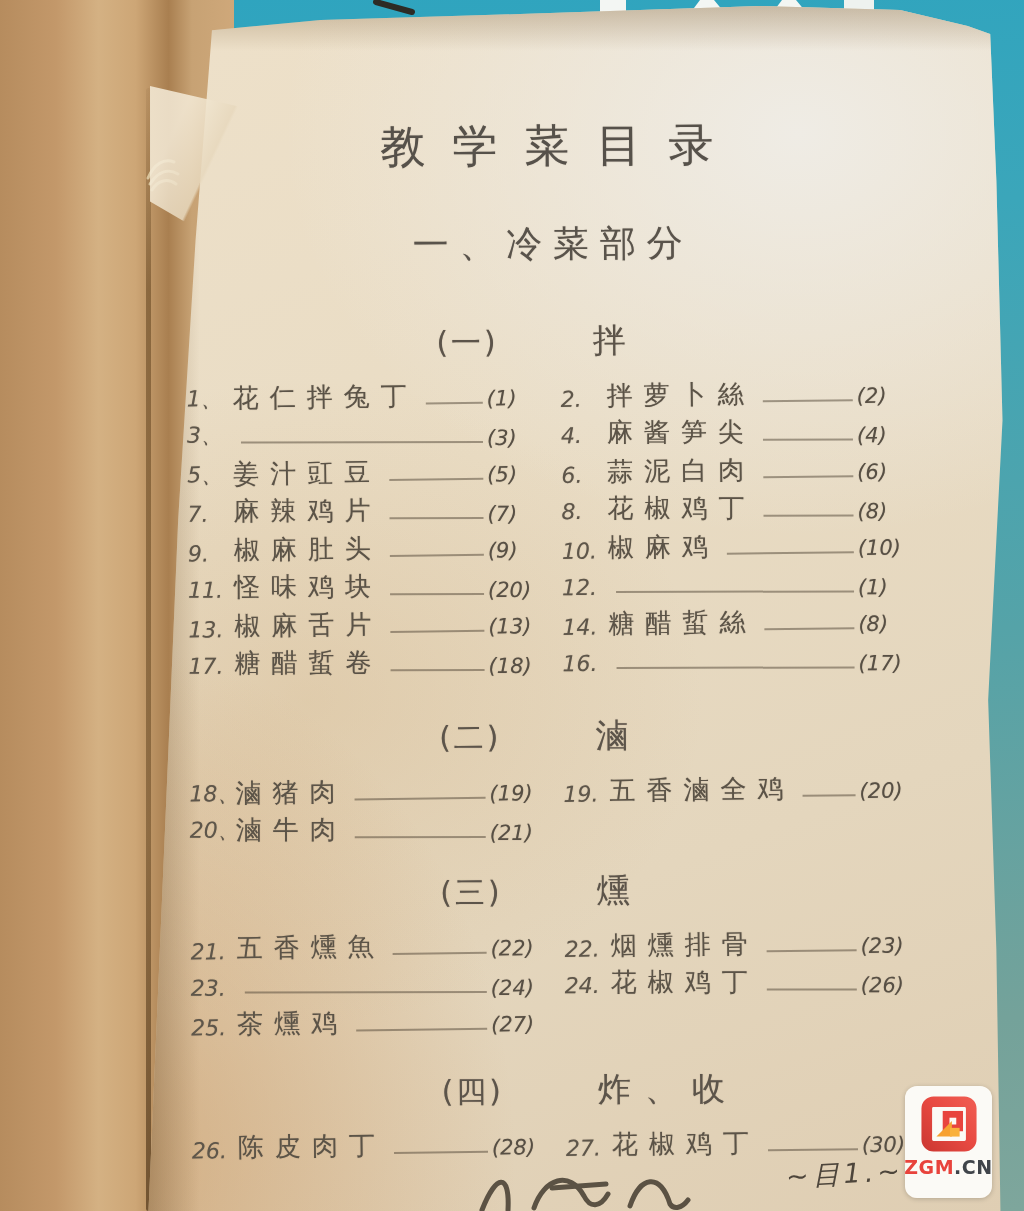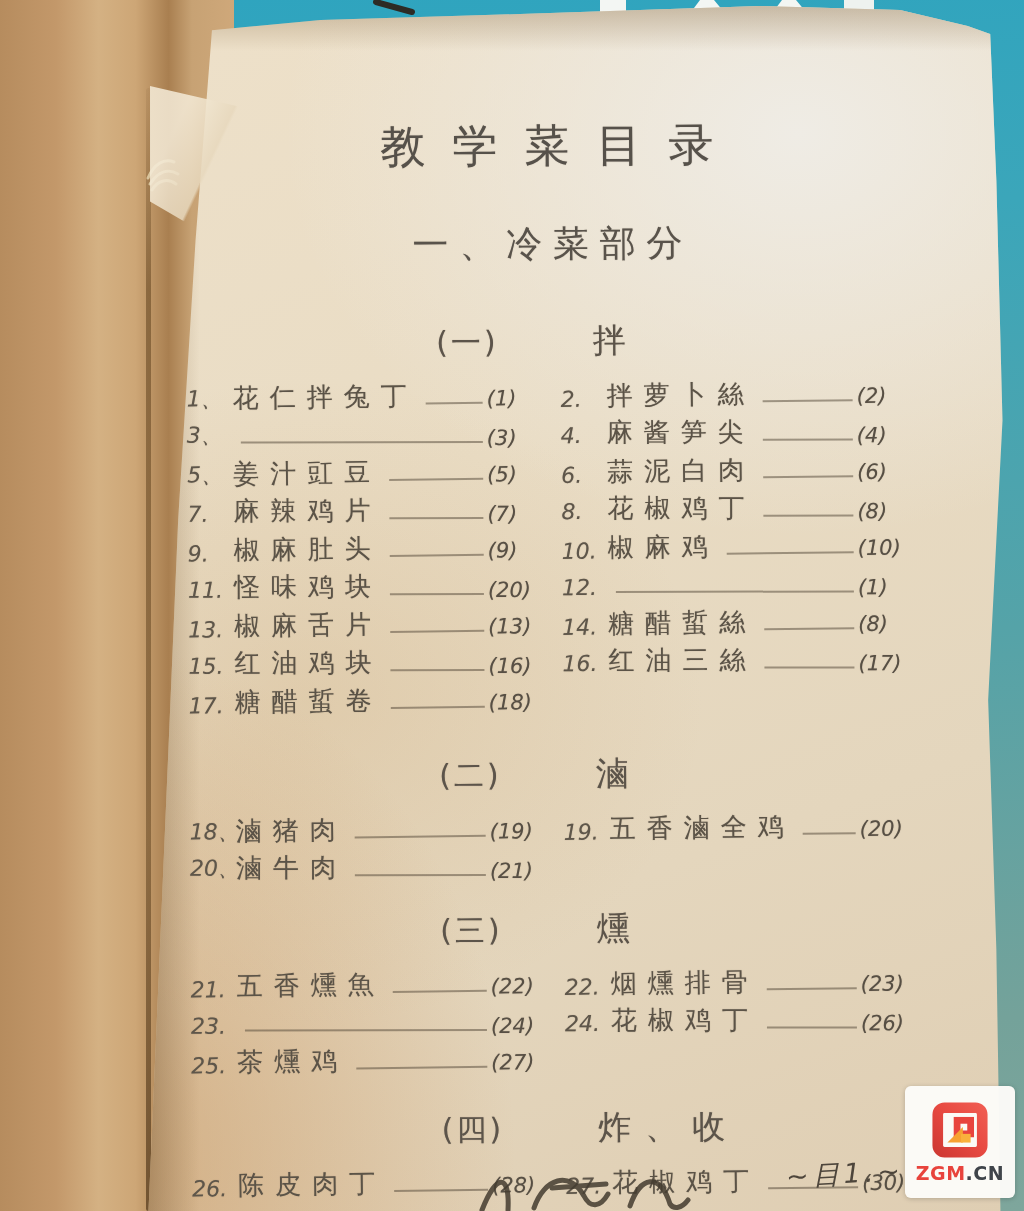--- a/index.html
+++ b/index.html
@@ -74,24 +74,24 @@
   .dish{font-size:26px;letter-spacing:11px;white-space:nowrap;padding-bottom:1px;}
   .leader{flex:1;min-width:22px;border-bottom:2px solid rgba(86,74,60,.52);margin:0 4px 10px 8px;}
   .pg{font-style:italic;font-size:21px;min-width:54px;padding-bottom:3px;white-space:nowrap;color:#574f44;}
   .marker{
     position:absolute;left:786px;top:1156px;font-size:27px;font-style:italic;
     letter-spacing:4px;color:#4d453b;transform:rotate(-3deg);white-space:nowrap;
   }
   .scribble{position:absolute;left:468px;top:1166px;}
   
   .badge{
-    position:absolute;left:905px;top:1086px;width:110px;height:112px;
-    background:rgba(252,251,248,.97);border-radius:6px;
+    position:absolute;left:905px;top:1086px;width:87px;height:112px;
+    background:rgba(252,251,248,.97);border-radius:12px;
     box-shadow:0 1px 5px rgba(0,0,0,.2);
-    display:flex;flex-direction:column;align-items:center;padding-top:15px;box-sizing:border-box;
+    display:flex;flex-direction:column;align-items:center;padding-top:9px;box-sizing:border-box;
   }
   .badge .wordmark{font-size:19px;font-weight:bold;letter-spacing:.5px;margin-top:3px;}
   .badge .zgm{color:#e8433c}
   .badge .cn{color:#3f444a}
 </style>
 </head>
 <body>
 
 <div class="canvas">
 
@@ -164,26 +164,20 @@
               <span class="leader"></span>
               <span class="pg">(20)</span>
             </div>
             <div class="row">
               <span class="num">13.</span>
               <span class="dish">椒麻舌片</span>
               <span class="leader"></span>
               <span class="pg">(13)</span>
             </div>
             <div class="row">
-              <span class="num">15.</span>
-              <span class="dish">红油鸡块</span>
-              <span class="leader"></span>
-              <span class="pg">(16)</span>
-            </div>
-            <div class="row">
               <span class="num">17.</span>
               <span class="dish">糖醋蜇卷</span>
               <span class="leader"></span>
               <span class="pg">(18)</span>
             </div>
           </div>
         <div class="col">
             <div class="row">
               <span class="num">2.</span>
               <span class="dish">拌萝卜絲</span>
@@ -220,21 +214,20 @@
               <span class="pg">(1)</span>
             </div>
             <div class="row">
               <span class="num">14.</span>
               <span class="dish">糖醋蜇絲</span>
               <span class="leader"></span>
               <span class="pg">(8)</span>
             </div>
             <div class="row">
               <span class="num">16.</span>
-              <span class="dish">红油三絲</span>
               <span class="leader"></span>
               <span class="pg">(17)</span>
             </div>
           </div>
       </div>
     </div>
 
     <div class="subsection s2">
       <div class="subhead">
         <span class="lbl">(二)</span>

